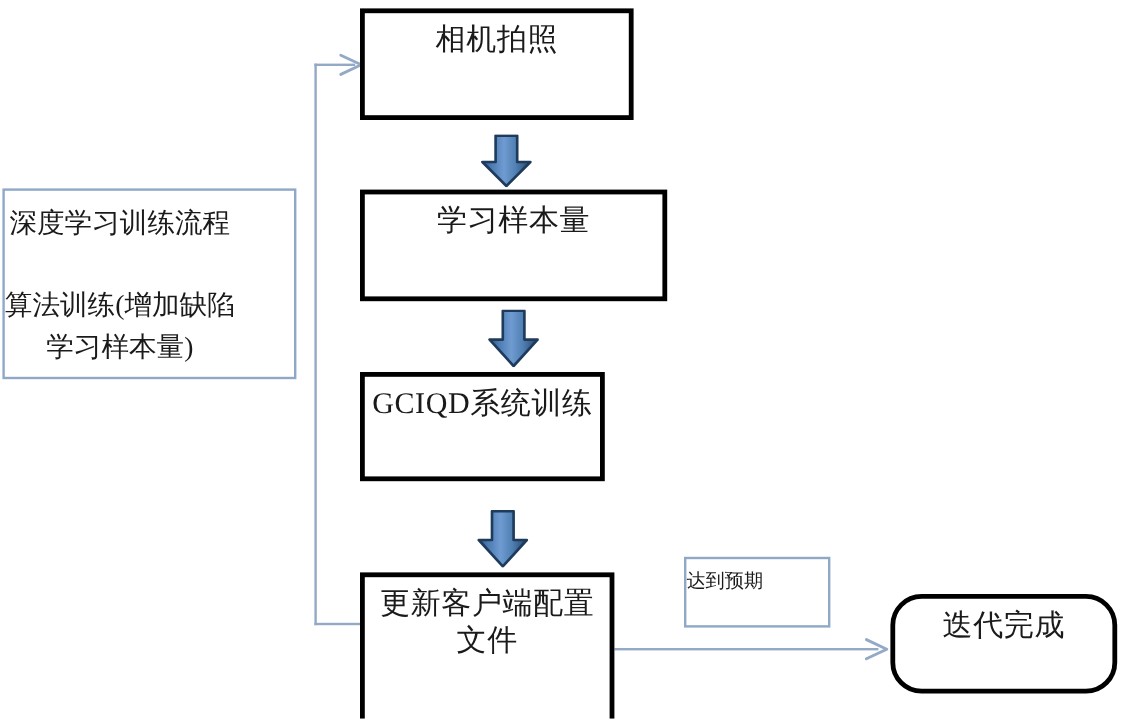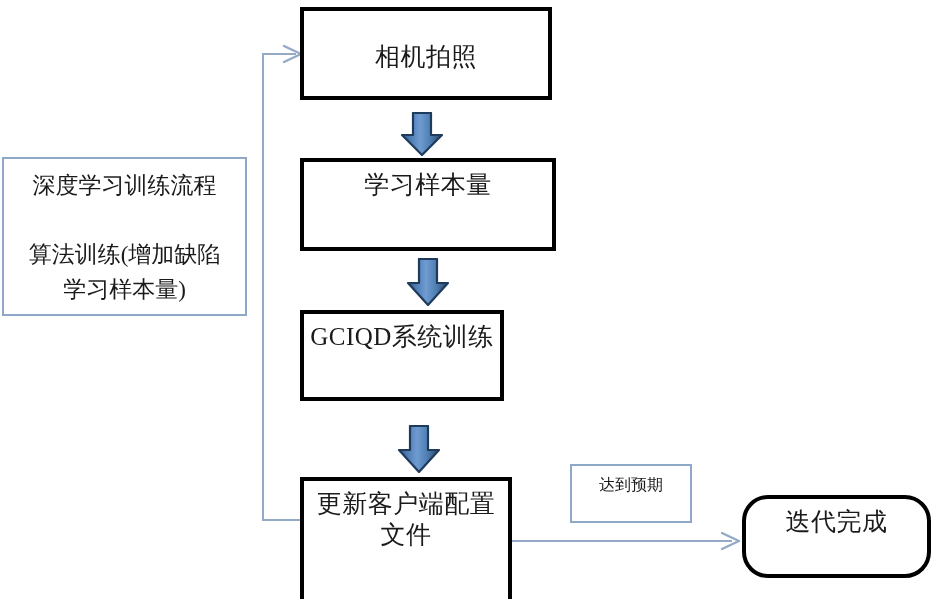--- a/index.html
+++ b/index.html
@@ -37,21 +37,21 @@
     white-space: pre-line;
   }
 
   
   .note-box {
     position: absolute;
     box-sizing: border-box;
     background: #ffffff;
     border: 2px solid #8fa8c8;
     display: flex;
-    justify-content: center;
+    justify-content: flex-start;
     align-items: flex-start;
   }
   .note-box .box-label {
     display: block;
     text-align: center;
     color: #1a1a1a;
     font-size: 23px;
     line-height: 1.45;
     padding-top: 9px;
     white-space: pre-line;
@@ -154,21 +154,21 @@
     </svg>
   </div>
 
   <div class="note-box" id="note-left" style="left:2px; top:157px; width:245px; height:159px;">
     <span class="box-label">深度学习训练流程
 
 算法训练(增加缺陷
 学习样本量)</span>
   </div>
 
-  <div class="proc-box" id="box-camera-capture" style="left:300px; top:7px; width:252px; height:93px;align-items:center;">
+  <div class="proc-box" id="box-camera-capture" style="left:300px; top:7px; width:228px; height:93px;">
     <span class="box-label">相机拍照</span>
   </div>
 
   <div class="proc-box" id="box-defect-marking" style="left:300px; top:158px; width:256px; height:93px;">
     <span class="box-label">学习样本量</span>
   </div>
 
   <div class="proc-box" id="box-gciqd-training" style="left:300px; top:310px; width:204px; height:91px;">
     <span class="box-label">GCIQD系统训练</span>
   </div>

